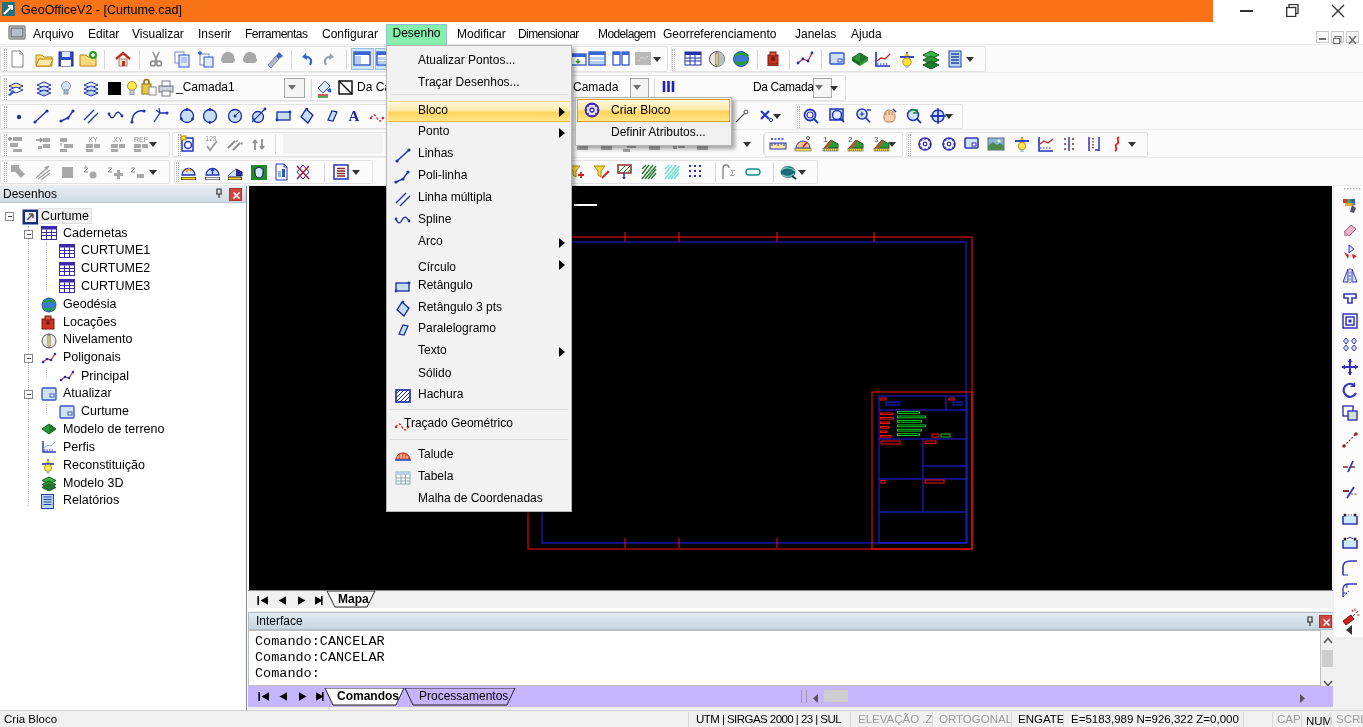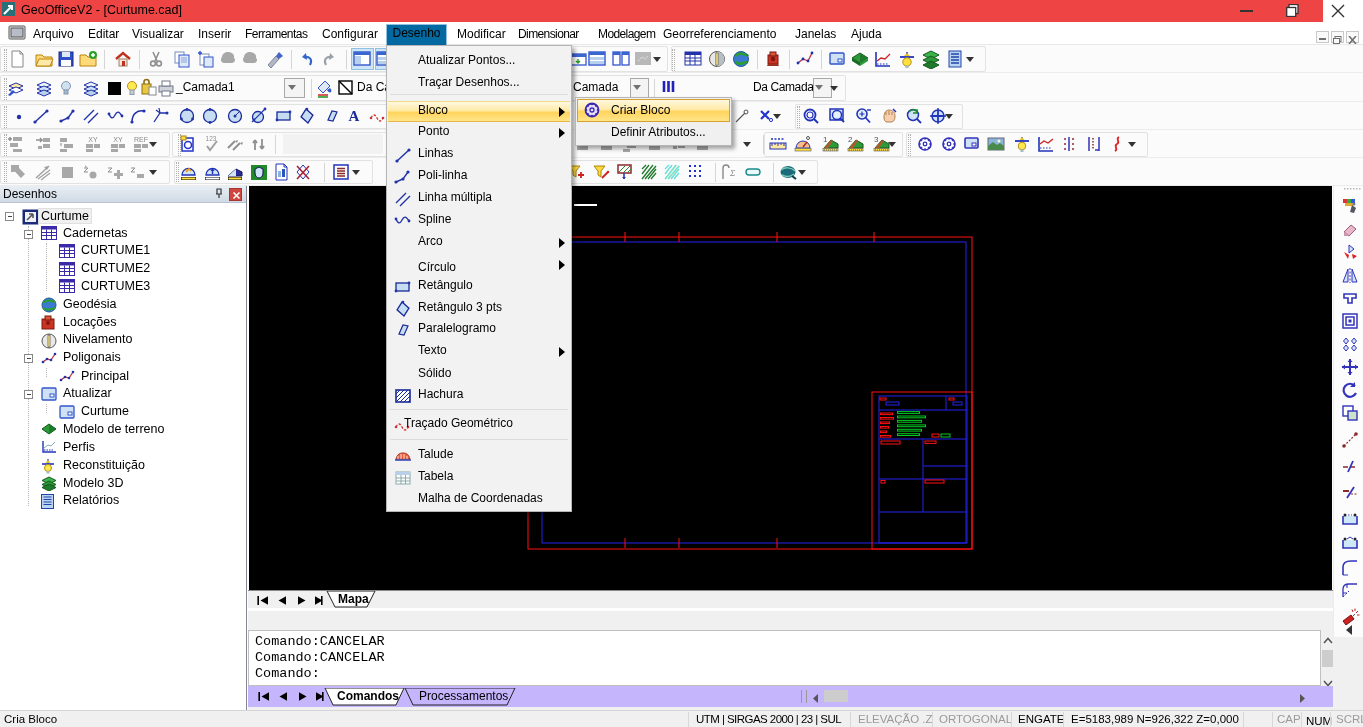--- a/index.html
+++ b/index.html
@@ -1,20 +1,20 @@
 <!DOCTYPE html>
 <html><head><meta charset="utf-8"><style>
 
 *{margin:0;padding:0;box-sizing:border-box}
 body{width:1363px;height:727px;position:relative;font-family:"Liberation Sans",sans-serif;font-size:12px;background:#fff;overflow:hidden}
 .abs{position:absolute}
 .ic{position:absolute;width:20px;height:20px}
 
 </style></head><body>
-<div class="abs" style="left:0;top:0;width:1323px;height:22px;background:#ef4444">
+<div class="abs" style="left:0;top:0;width:1213px;height:22px;background:#f97316">
 <div class="abs" style="left:2px;top:2px;width:13px;height:14px"><svg width="13" height="14" viewBox="0 0 13 14">
         <rect width="13" height="14" fill="#27707a"></rect>
         <path d="M2 12L10 4M6 4h4v4" stroke="#fff" stroke-width="2" fill="none"></path>
       </svg></div>
 <div class="abs" style="left:21px;top:3px;font-size:12.5px;color:#000">GeoOfficeV2 - [Curtume.cad]</div>
 <div class="abs" style="left:1240px;top:10px;width:13px;height:1.6px;background:#333"></div>
 <div class="abs" style="left:1286px;top:4px;width:13px;height:13px"><svg width="13" height="13" viewBox="0 0 13 13">
         <rect x="3" y="0.5" width="9" height="9" fill="#fff" stroke="#333" stroke-width="1.3"></rect>
         <rect x="0.7" y="3.5" width="9" height="9" fill="#fff" stroke="#333" stroke-width="1.3"></rect>
       </svg></div>
@@ -32,21 +32,21 @@
 <div class="abs" style="left:132px;top:5px;">Visualizar</div>
 <div class="abs" style="left:198px;top:5px;">Inserir</div>
 <div class="abs" style="left:245px;top:5px;letter-spacing:-0.5px;">Ferramentas</div>
 <div class="abs" style="left:322px;top:5px;">Configurar</div>
 <div class="abs" style="left:457px;top:5px;">Modificar</div>
 <div class="abs" style="left:518px;top:5px;letter-spacing:-0.6px;">Dimensionar</div>
 <div class="abs" style="left:598px;top:5px;letter-spacing:-0.6px;">Modelagem</div>
 <div class="abs" style="left:663px;top:5px;">Georreferenciamento</div>
 <div class="abs" style="left:795px;top:5px;">Janelas</div>
 <div class="abs" style="left:851px;top:5px;">Ajuda</div>
-<div class="abs" style="left:386px;top:1.5px;width:61px;height:32px;background:#0369a1;border:1px solid #92c0e0;text-align:center;line-height:16px">Desenho</div>
+<div class="abs" style="left:386px;top:1.5px;width:61px;height:32px;background:#86efac;border:1px solid #92c0e0;text-align:center;line-height:16px">Desenho</div>
 <div class="abs" style="left:1316px;top:9px;width:13px;height:12px;background:#fafafa;border:1px solid #c8c8c8"></div>
 <div class="abs" style="left:1331px;top:9px;width:13px;height:12px;background:#fafafa;border:1px solid #c8c8c8"></div>
 <div class="abs" style="left:1346px;top:9px;width:13px;height:12px;background:#fafafa;border:1px solid #c8c8c8"></div>
 <div class="abs" style="left:1319px;top:16px;width:7px;height:2px;background:#707070"></div>
 <div class="abs" style="left:1333px;top:11px;width:9px;height:8px"><svg width="9" height="8" viewBox="0 0 9 8">
         <rect x="2" y="0.5" width="6" height="5" fill="none" stroke="#707070"></rect>
         <rect x="0.5" y="2.5" width="6" height="5" fill="#fafafa" stroke="#707070"></rect>
       </svg></div>
 <div class="abs" style="left:1348px;top:11px;width:9px;height:8px"><svg width="9" height="8" viewBox="0 0 9 8">
         <path d="M1 0l7 8M8 0L1 8" stroke="#707070" stroke-width="1.6"></path>
@@ -921,20 +921,29 @@
         <path d="M41 1.2l7.5 4.3L41 9.8z" fill="#000"></path>
         <path d="M58 1.2l7.5 4.3L58 9.8z" fill="#000"></path>
         <path d="M64.8 1v9" stroke="#000" stroke-width="1.6"></path>
       </svg></div>
 <div class="abs" style="left:78px;top:0;width:50px;height:17px"><svg width="50" height="17">
         <path d="M1 0l8 16h32l8-16z" fill="#fff" stroke="#222"></path>
       </svg></div>
 <div class="abs" style="left:90px;top:1px;font-weight:bold;font-size:12px">Mapa</div>
 </div>
 <div class="abs" style="left:248px;top:611px;width:1087px;height:99px;background:#f0f0f0">
+<div class="abs" style="left:0;top:1px;width:1087px;height:18px;background:linear-gradient(#dfe9f1,#c6d6e2);border:1px solid #b0bcc8">
+      <div class="abs" style="left:7px;top:1px">Interface</div>
+<div class="abs" style="left:1056px;top:3px;width:10px;height:12px"><svg width="10" height="12" viewBox="0 0 10 12">
+          <path d="M3 1h4v5H3zM2 6h6M5 6v4" stroke="#333" fill="none" stroke-width="1.2"></path>
+        </svg></div>
+<div class="abs" style="left:1070px;top:2px;width:13px;height:13px;background:#cf4540;border:1px solid #a83530"><svg width="13" height="13" viewBox="0 0 13 13">
+          <path d="M3.5 3.5l6 6M9.5 3.5l-6 6" stroke="#fff" stroke-width="1.6"></path>
+        </svg></div>
+</div>
 <div class="abs" style="left:0;top:19px;width:1073px;height:56px;background:#fff;border:1px solid #c0c0c0;font-family:'Liberation Mono',monospace;font-size:13.5px;line-height:16px;padding:3px 0 0 6px">Comando:CANCELAR<br>Comando:CANCELAR<br>Comando:</div>
 <div class="abs" style="left:1073px;top:19px;width:14px;height:56px;background:#f0f0f0">
 <div class="abs" style="left:2px;top:3px;width:10px;height:7px"><svg width="10" height="7" viewBox="0 0 10 7">
           <path d="M1 6l4-4.5L9 6" fill="none" stroke="#555" stroke-width="1.5"></path>
         </svg></div>
 <div class="abs" style="left:1px;top:20px;width:12px;height:17px;background:#cdcdcd"></div>
 <div class="abs" style="left:2px;top:46px;width:10px;height:7px"><svg width="10" height="7" viewBox="0 0 10 7">
           <path d="M1 1l4 4.5L9 1" fill="none" stroke="#555" stroke-width="1.5"></path>
         </svg></div>
 </div>

